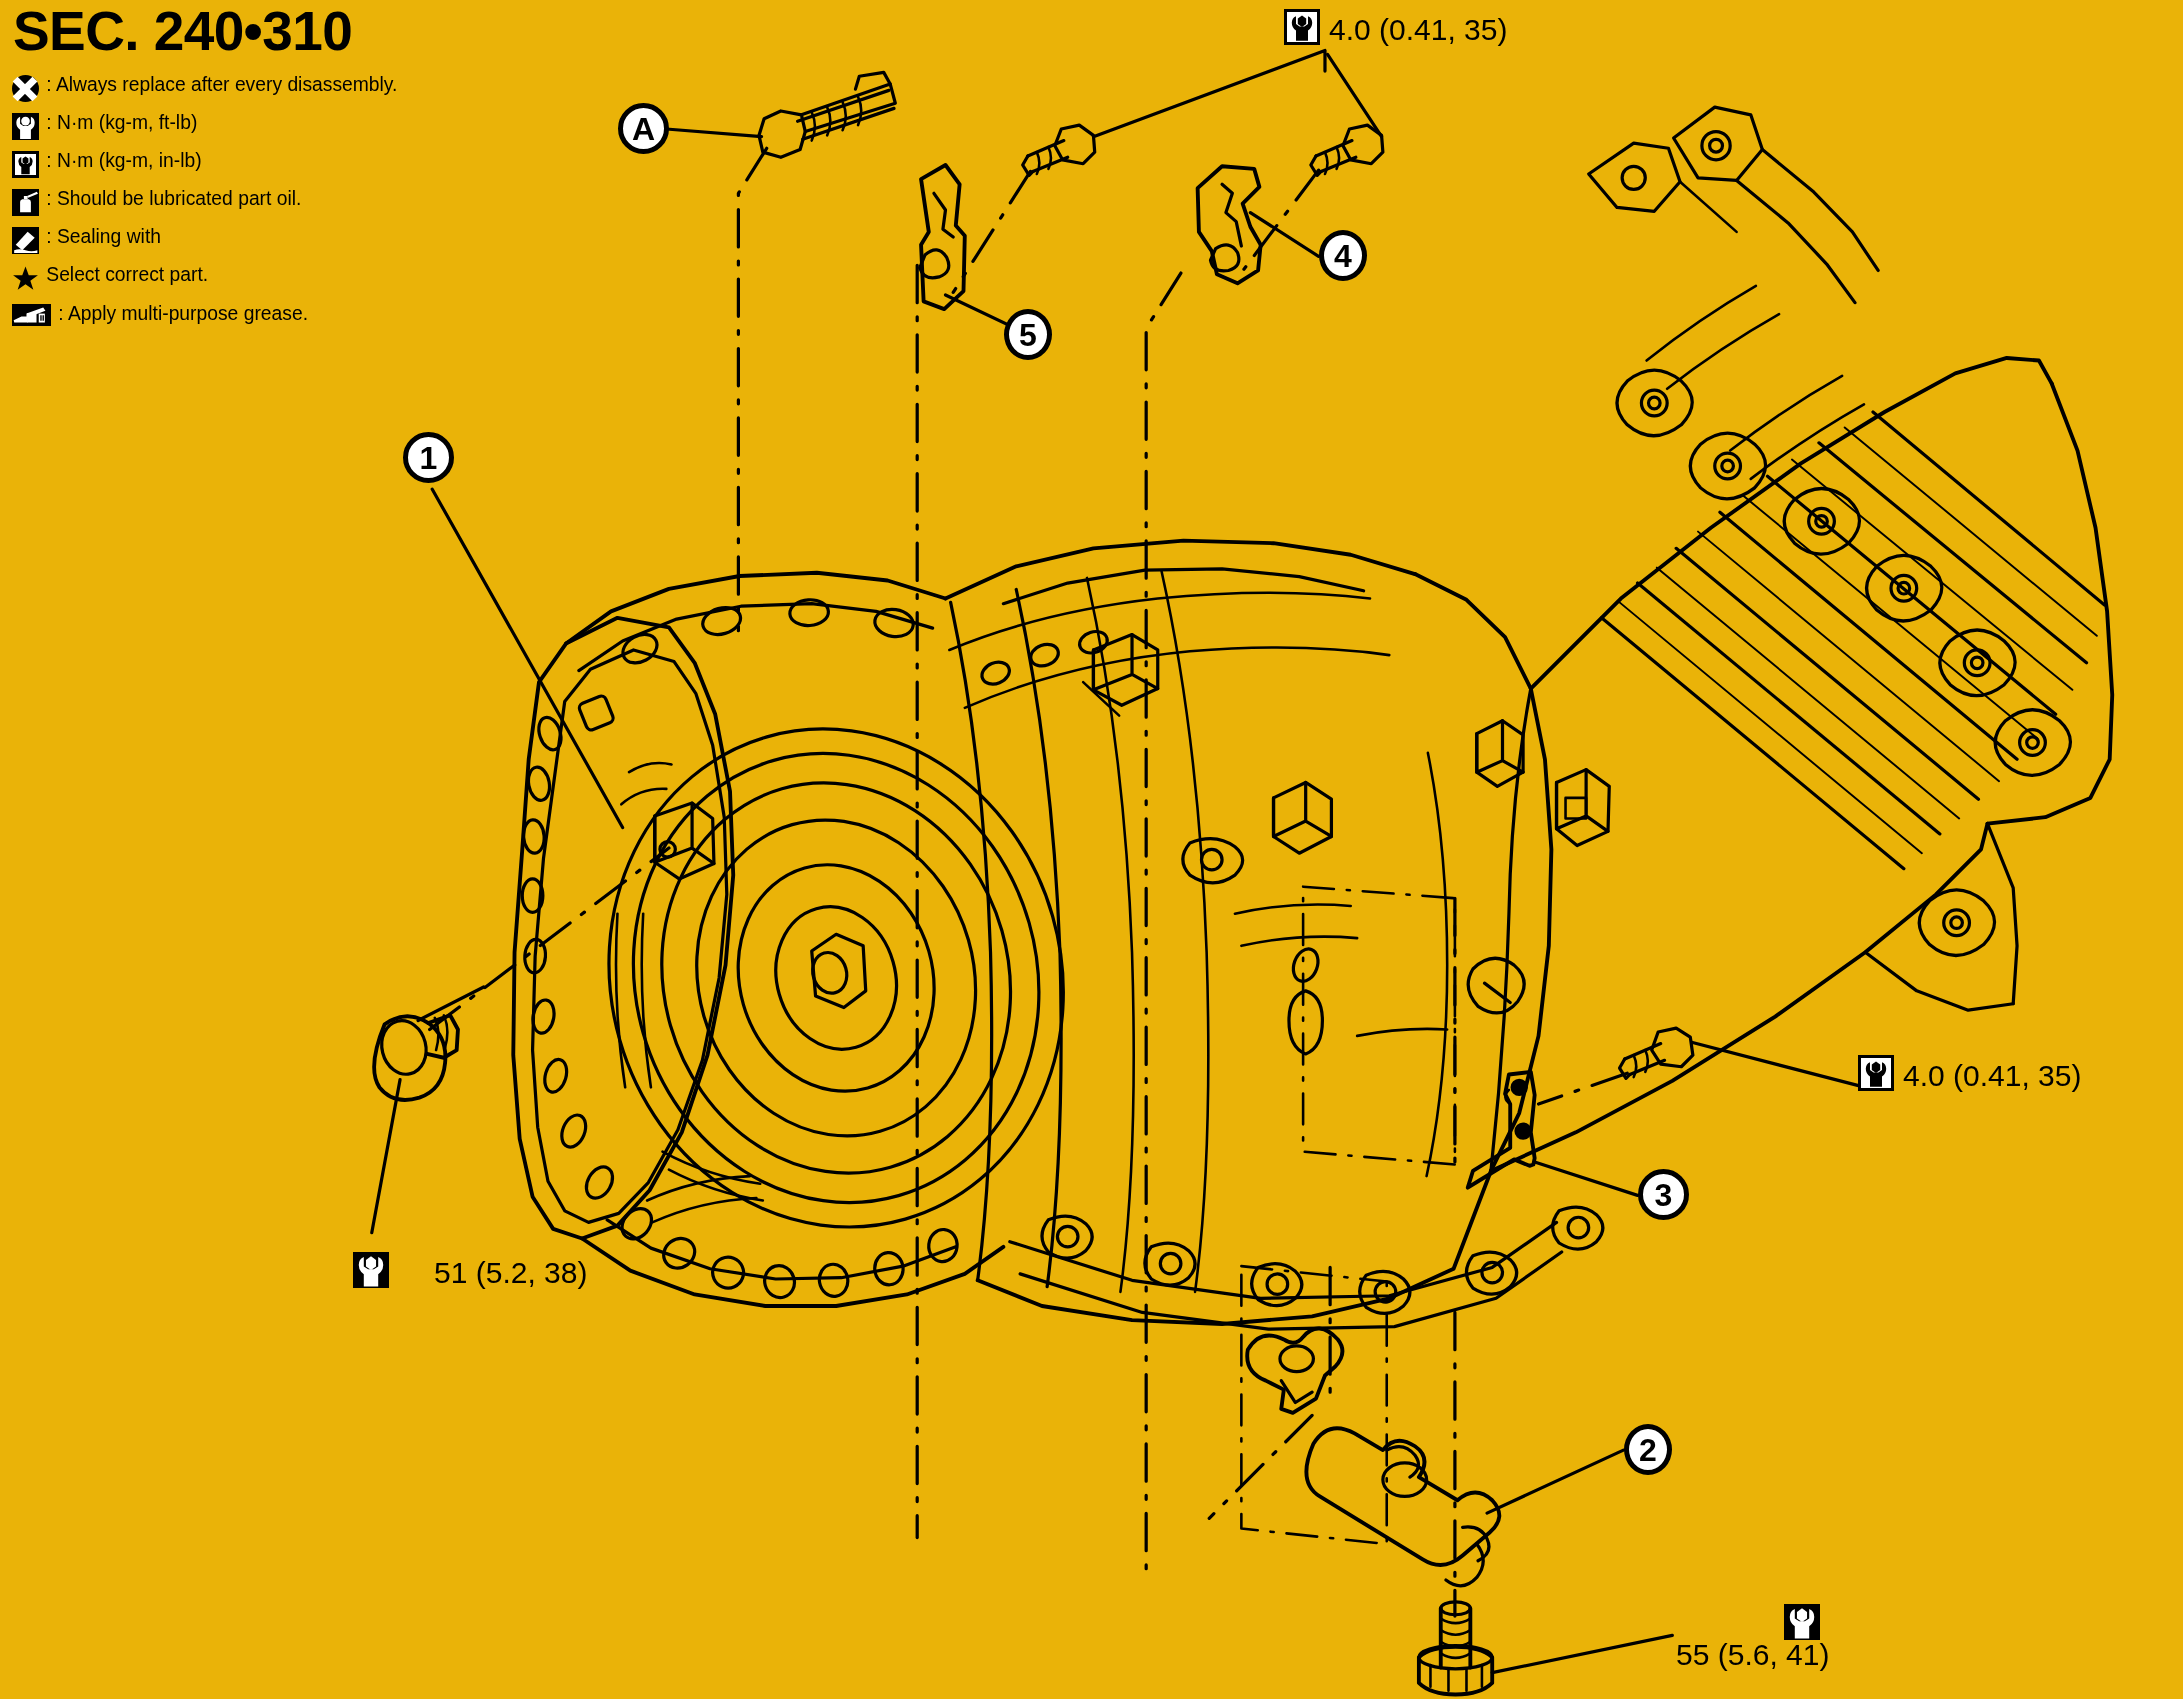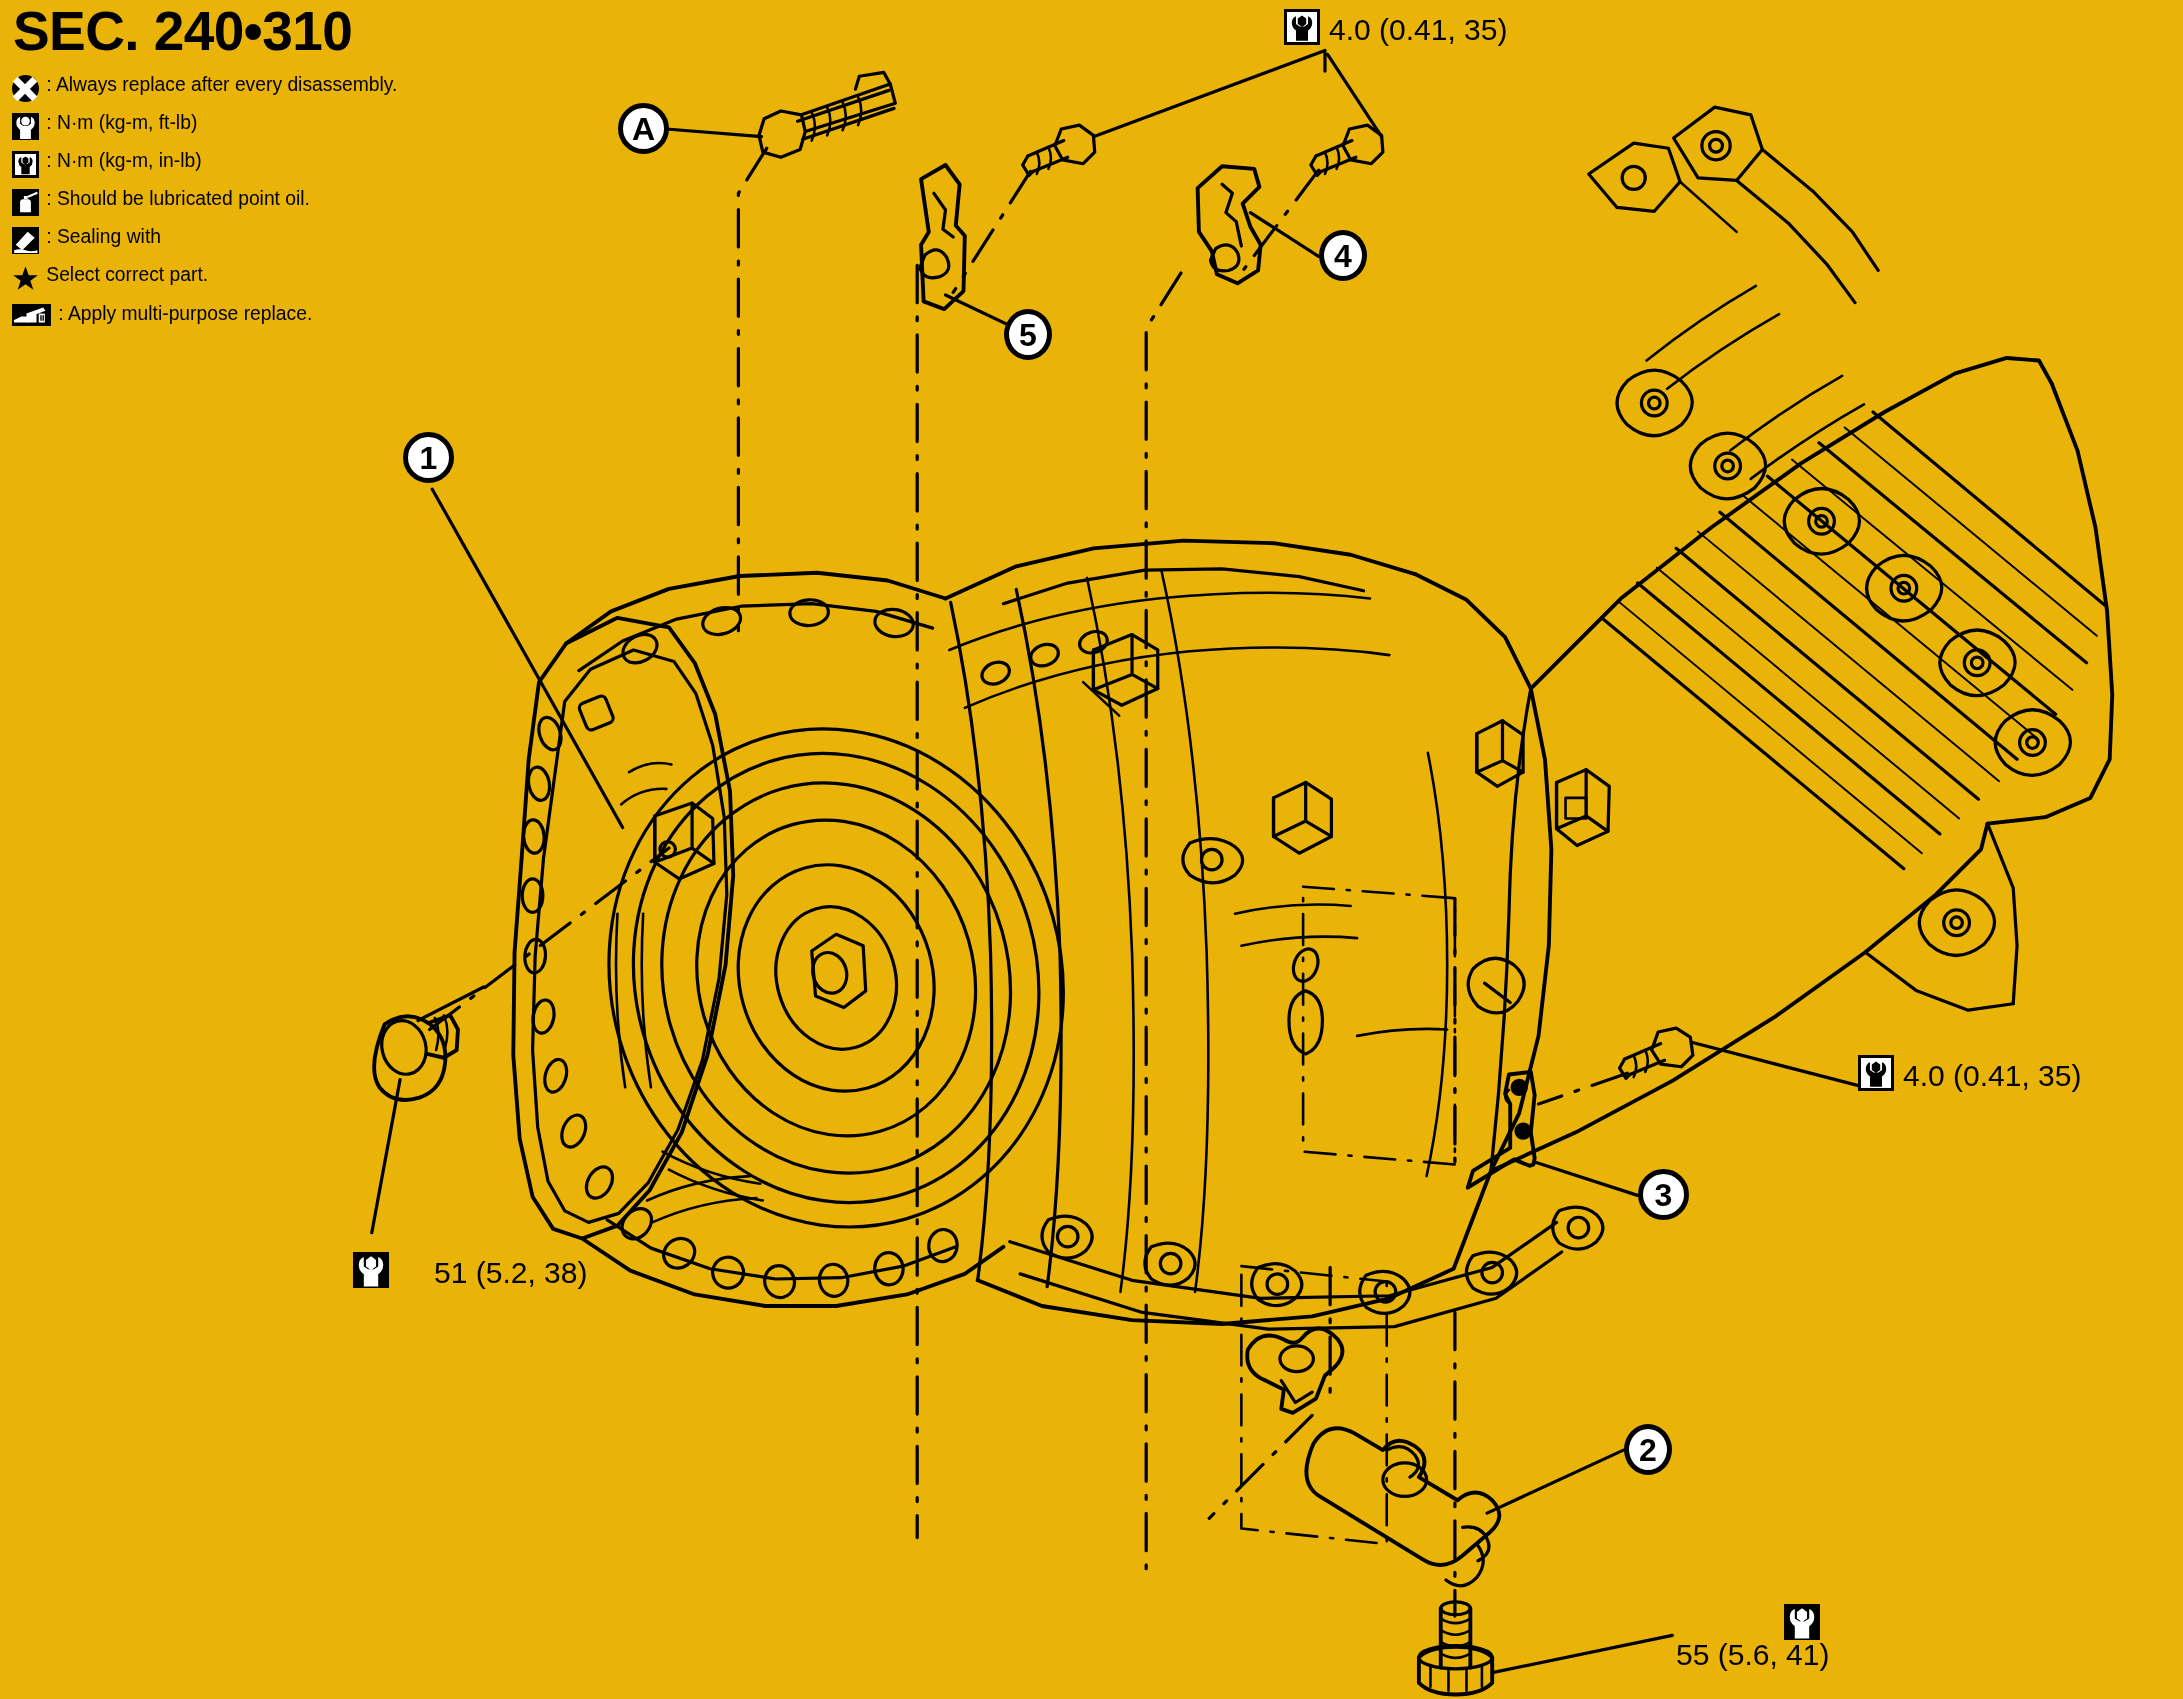--- a/index.html
+++ b/index.html
@@ -102,21 +102,21 @@
     </div>
 
     <div class="legend-row">
       <span class="legend-ico ico-oil">
         <svg class="wrench" viewBox="0 0 100 100" aria-hidden="true">
           <path d="M30 86 L30 48 Q30 40 38 38 L62 38 Q70 40 70 48 L70 86 Z" fill="#fff"></path>
           <path d="M44 38 L44 26 L58 26 L58 38 Z" fill="#fff"></path>
           <path d="M56 26 L92 10 L96 18 L60 32 Z" fill="#fff"></path>
         </svg>
       </span>
-      <span class="legend-txt">: Should be lubricated point oil.</span>
+      <span class="legend-txt">: Should be lubricated part oil.</span>
     </div>
 
     <div class="legend-row">
       <span class="legend-ico ico-seal">
         <svg class="wrench" viewBox="0 0 100 100" aria-hidden="true">
           <path d="M14 66 L58 18 L84 40 L38 86 Z" fill="#fff"></path>
           <path d="M8 86 Q28 78 50 86 Q72 94 94 86 L94 96 L8 96 Z" fill="#fff"></path>
         </svg>
       </span>
       <span class="legend-txt">: Sealing with</span>
@@ -133,21 +133,21 @@
 
     <div class="legend-row">
       <span class="legend-ico ico-grease" style="width:39px;flex:0 0 39px;height:22px;">
         <svg class="wrench" viewBox="0 0 140 70" aria-hidden="true">
           <rect x="54" y="28" width="34" height="34" fill="#fff"></rect>
           <path d="M6 54 L34 40 L52 40 L52 30 L112 8 L120 20 L56 44 L56 62 L8 62 Z" fill="#fff"></path>
           <path d="M96 30 L118 30 L118 62 L96 62 Z" fill="#fff"></path>
           <path d="M104 36 L104 56 M112 36 L112 56" stroke="#000" stroke-width="5"></path>
         </svg>
       </span>
-      <span class="legend-txt">: Apply multi-purpose replace.</span>
+      <span class="legend-txt">: Apply multi-purpose grease.</span>
     </div>
 
   </div>
 
   <div id="art">
     <svg width="2183" height="1700" viewBox="0 0 3394 2642" xmlns="http://www.w3.org/2000/svg" fill="none" stroke="#000" stroke-width="5" stroke-linecap="round" stroke-linejoin="round">
 
       <g>
 
         <path d="M838 1060 L880 1000 L960 960 L1040 975 L1080 1030

